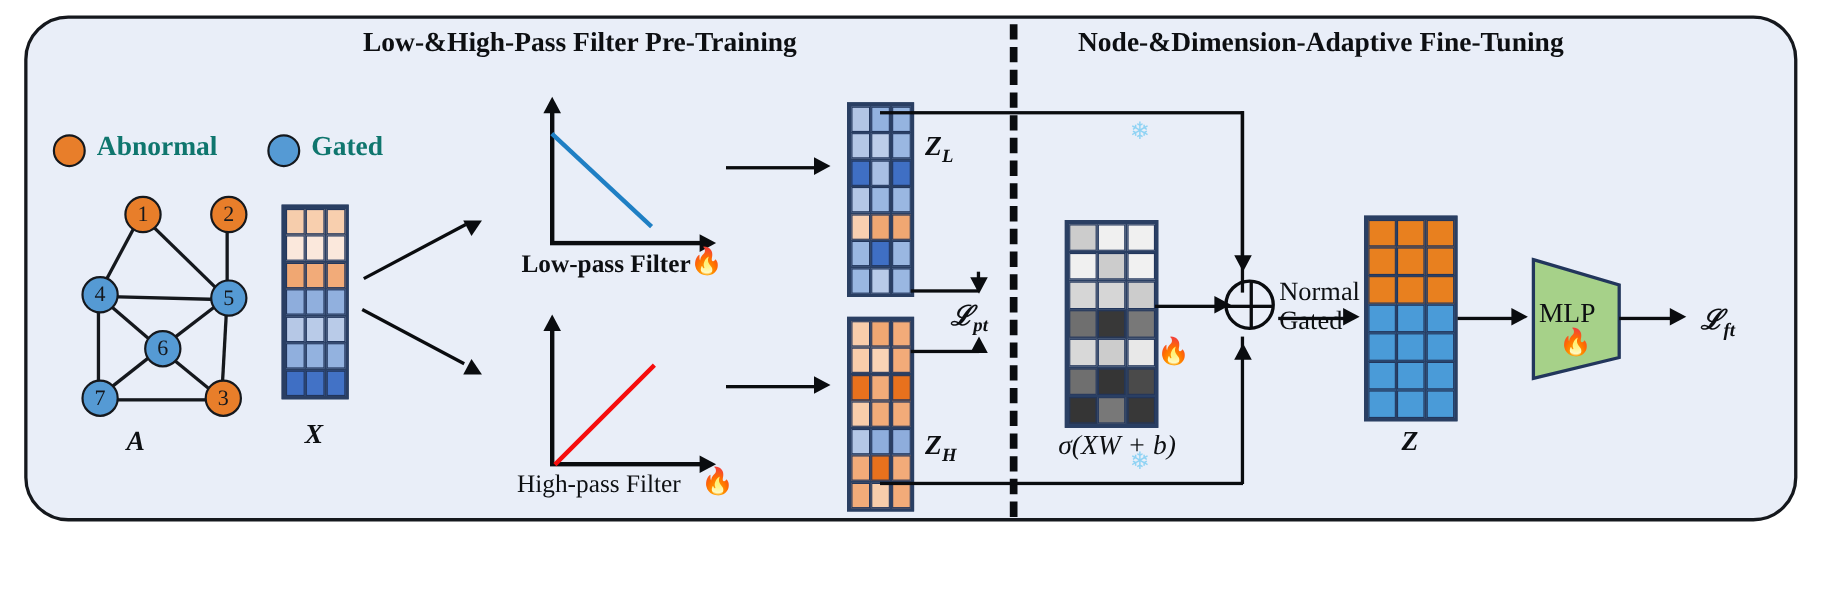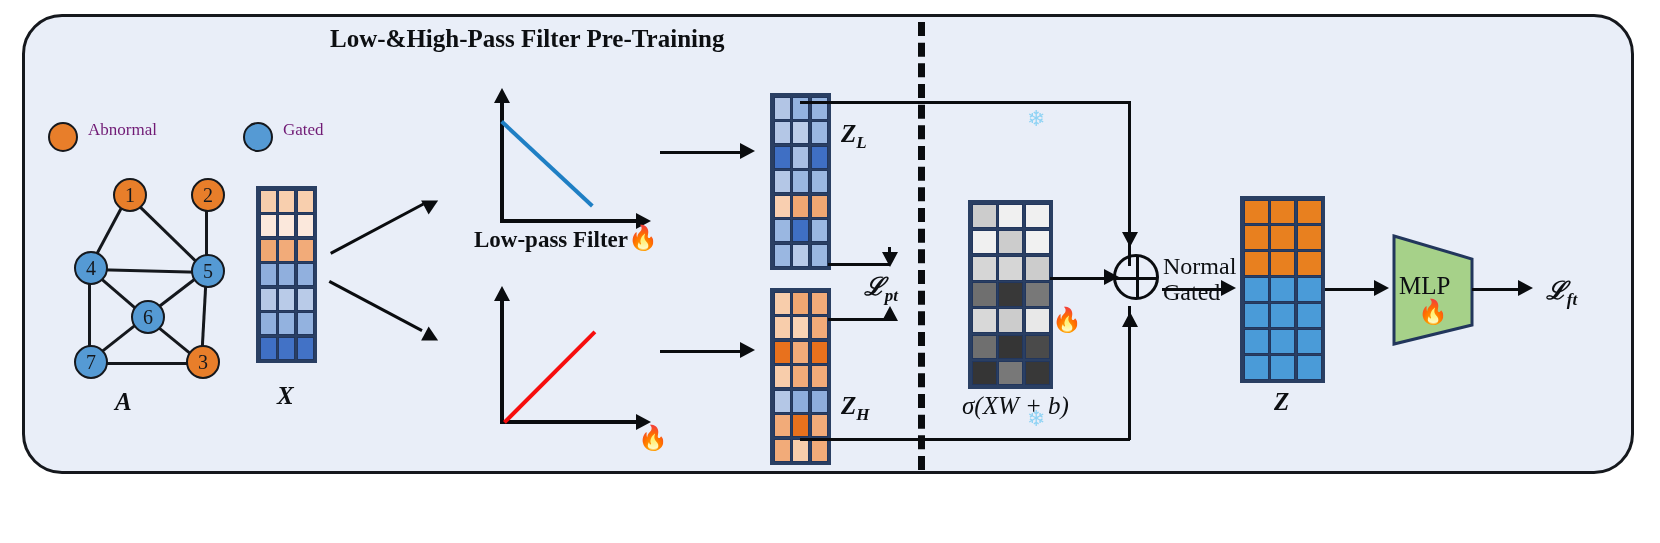--- a/index.html
+++ b/index.html
@@ -9,21 +9,21 @@
          background:#e9eef8;border:3px solid #15181d;border-radius:40px;box-sizing:border-box;}
   .title{position:absolute;font-weight:bold;font-size:25px;color:#0d0f12;
          font-family:"Liberation Serif",serif;white-space:nowrap;}
   #title-left{left:330px;top:25px;}
   #title-right{left:980px;top:25px;}
   .vdivider{position:absolute;left:918px;top:22px;width:0;height:448px;
             border-left:7px dashed #0a0c0f;}
   
   .legend-dot{position:absolute;width:30px;height:30px;border-radius:50%;
               border:2.5px solid #15181d;box-sizing:border-box;}
-  .legend-label{position:absolute;font-size:17px;color:#701a75;white-space:nowrap;}
+  .legend-label{position:absolute;font-size:25px;color:#0f766e;white-space:nowrap;font-weight:bold;}
   
   .gnode{position:absolute;width:34px;height:34px;border-radius:50%;
          border:2.5px solid #15181d;box-sizing:border-box;
          display:flex;align-items:center;justify-content:center;
          font-size:20px;color:#15181d;z-index:3;}
   .gedge{position:absolute;height:0;border-top:3.4px solid #15181d;
          transform-origin:0 0;z-index:1;}
   .mlabel{position:absolute;font-weight:bold;font-style:italic;font-size:25px;
           color:#0d0f12;white-space:nowrap;}
   
@@ -55,20 +55,21 @@
   .mlptext{position:absolute;font-size:25px;color:#0d0f12;}
 </style>
 </head>
 <body>
 
 <div id="root">
 
   <div class="panel"></div>
 
   <div class="title" id="title-left">Low-&amp;High-Pass Filter Pre-Training</div>
+  <div class="title" id="title-right">Node-&amp;Dimension-Adaptive Fine-Tuning</div>
 
   <div class="vdivider"></div>
 
   <div class="legend-dot" style="left:48px;top:122px;background:#e87e2a;"></div>
   <div class="legend-label" style="left:88px;top:120px;">Abnormal</div>
   <div class="legend-dot" style="left:243px;top:122px;background:#559ad4;"></div>
   <div class="legend-label" style="left:283px;top:120px;">Gated</div>
 
   <div id="graph-layer">
       <div class="gedge" style="left: 130px; top: 195px; width: 82.7647px; transform: rotate(118.113deg);"></div>
@@ -132,20 +133,21 @@
   <div class="plabel" style="left:474px;top:227px;font-weight:bold;">Low-pass Filter</div>
   <div class="flame" style="left:628px;top:226px;">🔥</div>
 
   <div class="plot" style="left:0;top:0;">
     <div class="axisline" style="left:500px;top:298px;width:4px;height:125px;"></div>
     <div class="aheadU" style="left:494px;top:286px;"></div>
     <div class="axisline" style="left:500px;top:420px;width:138px;height:4px;"></div>
     <div class="ahead" style="left:636px;top:414px;"></div>
     <div class="filterline" style="left:503px;top:421px;width:128px;border-top:4.5px solid #f60d0d;transform:rotate(-45deg);"></div>
   </div>
+  <div class="plabel" style="left:470px;top:427px;">High-pass Filter</div>
   <div class="flame" style="left:638px;top:426px;">🔥</div>
 
   <div class="arrow" style="left:660px;top:151px;width:82px;"></div>
   <div class="ahead" style="left:740px;top:143px;"></div>
   <div class="arrow" style="left:660px;top:350px;width:82px;"></div>
   <div class="ahead" style="left:740px;top:342px;"></div>
 
   <div id="matrix-ZL" class="matrix" style="left: 770px; top: 93px; width: 54px; height: 170px; grid-template-columns: repeat(3, 1fr); grid-template-rows: repeat(7, 1fr);">
       <div class="cell" style="background: rgb(178, 197, 229);"></div>
       <div class="cell" style="background: rgb(147, 178, 223);"></div>

